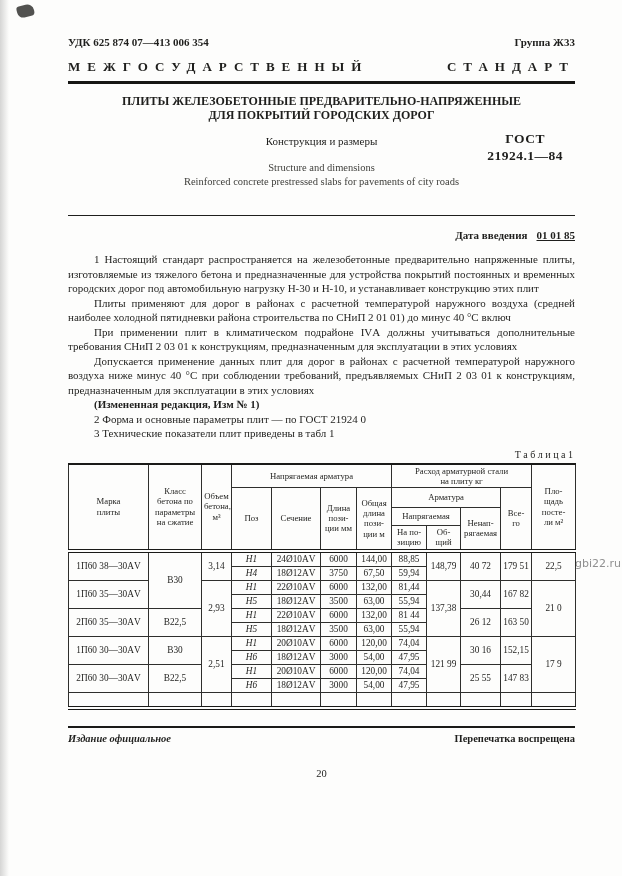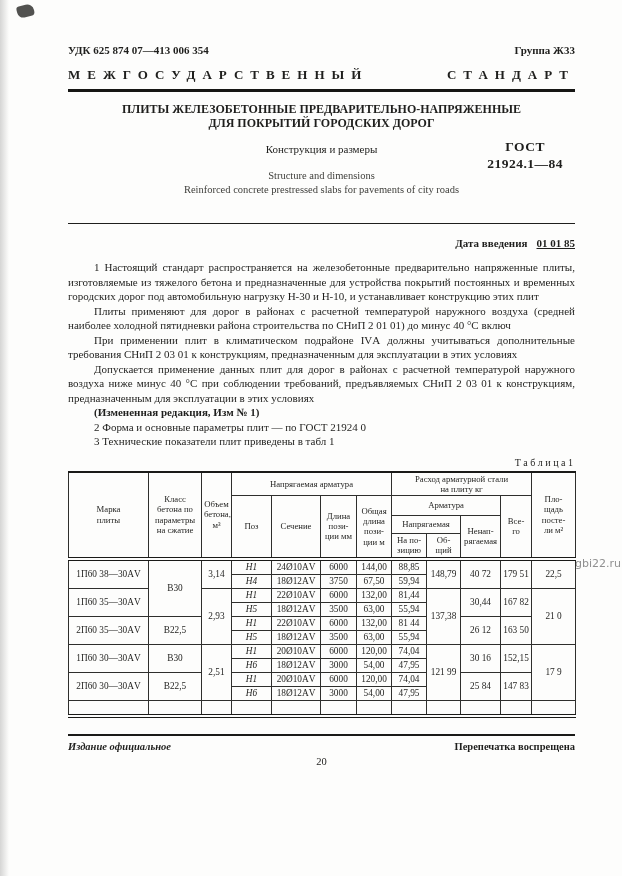--- a/index.html
+++ b/index.html
@@ -7,21 +7,21 @@
     position:relative; width:622px; height:876px; overflow:hidden;
     background:#fdfdfc; color:#1f1f1d;
     font-family:"Liberation Serif","DejaVu Serif",serif;
   }
   .edge-shade{ position:absolute; left:0; top:0; bottom:0; width:9px;
     background:linear-gradient(90deg, rgba(110,110,110,.28), rgba(110,110,110,0)); }
   .scan-blob{ position:absolute; left:17px; top:5px; width:17px; height:12px;
     background:#3a3a38; border-radius:3px 7px 4px 6px; transform:rotate(-14deg); opacity:.88; }
   .watermark{ position:absolute; right:1px; top:557px; font-family:"DejaVu Sans",sans-serif;
     font-size:11px; color:#909090; }
-  .content{ position:absolute; left:68px; top:44px; width:507px; }
+  .content{ position:absolute; left:68px; top:36px; width:507px; }
 
   .row-udk{ display:flex; justify-content:space-between; font-weight:bold; font-size:11px; }
   .standard-heading{ display:flex; justify-content:space-between; margin-top:11px;
     font-weight:bold; font-size:13px; letter-spacing:7px; white-space:nowrap; }
   .rule-heavy{ border-top:3px solid #161614; margin-top:6px; }
 
   .title-section{ position:relative; margin-top:11px; height:118px; }
   .doc-title{ text-align:center; font-weight:bold; font-size:12px; line-height:13.5px; }
   .subtitle{ text-align:center; font-weight:normal; font-size:11px; margin-top:13px; }
   .gost-code{ position:absolute; right:12px; top:36px; text-align:center;
@@ -49,21 +49,21 @@
   tr.h1{ height:24px; } tr.h2{ height:20px; } tr.h3{ height:18px; } tr.h4{ height:23px; }
   td.cell-mark{ text-align:left; padding-left:5px; }
   td.cell-pos{ font-style:italic; }
   td.cell-totlen{ text-align:right; padding-right:4px; }
   tr.spacer td{ height:12px; }
 
   .footer-rule{ border-top:2px solid #1a1a18; margin-top:16px; }
   .footer-row{ display:flex; justify-content:space-between; font-size:10.5px;
     font-weight:bold; margin-top:5px; }
   .footer-row .left{ font-style:italic; }
-  .page-number{ text-align:center; font-size:10.5px; margin-top:4px; }
+  .page-number{ text-align:center; font-size:10.5px; margin-top:24px; }
 </style>
 </head>
 <body>
 
 <div class="page">
   <div class="edge-shade"></div>
   <div class="scan-blob"></div>
   <div class="watermark">gbi22.ru</div>
 
   <div class="content">
@@ -255,21 +255,21 @@
           <td>47,95</td>
         </tr>
         <tr>
           <td rowspan="2" class="cell-mark">2П60 30—30АV</td>
           <td rowspan="2">В22,5</td>
           <td class="cell-pos">Н1</td>
           <td>20Ø10АV</td>
           <td>6000</td>
           <td class="cell-totlen">120,00</td>
           <td>74,04</td>
-          <td rowspan="2">25 84</td>
+          <td rowspan="2">25 55</td>
           <td rowspan="2">147 83</td>
         </tr>
         <tr>
           <td class="cell-pos">Н6</td>
           <td>18Ø12АV</td>
           <td>3000</td>
           <td class="cell-totlen">54,00</td>
           <td>47,95</td>
         </tr>
         <tr class="spacer">

